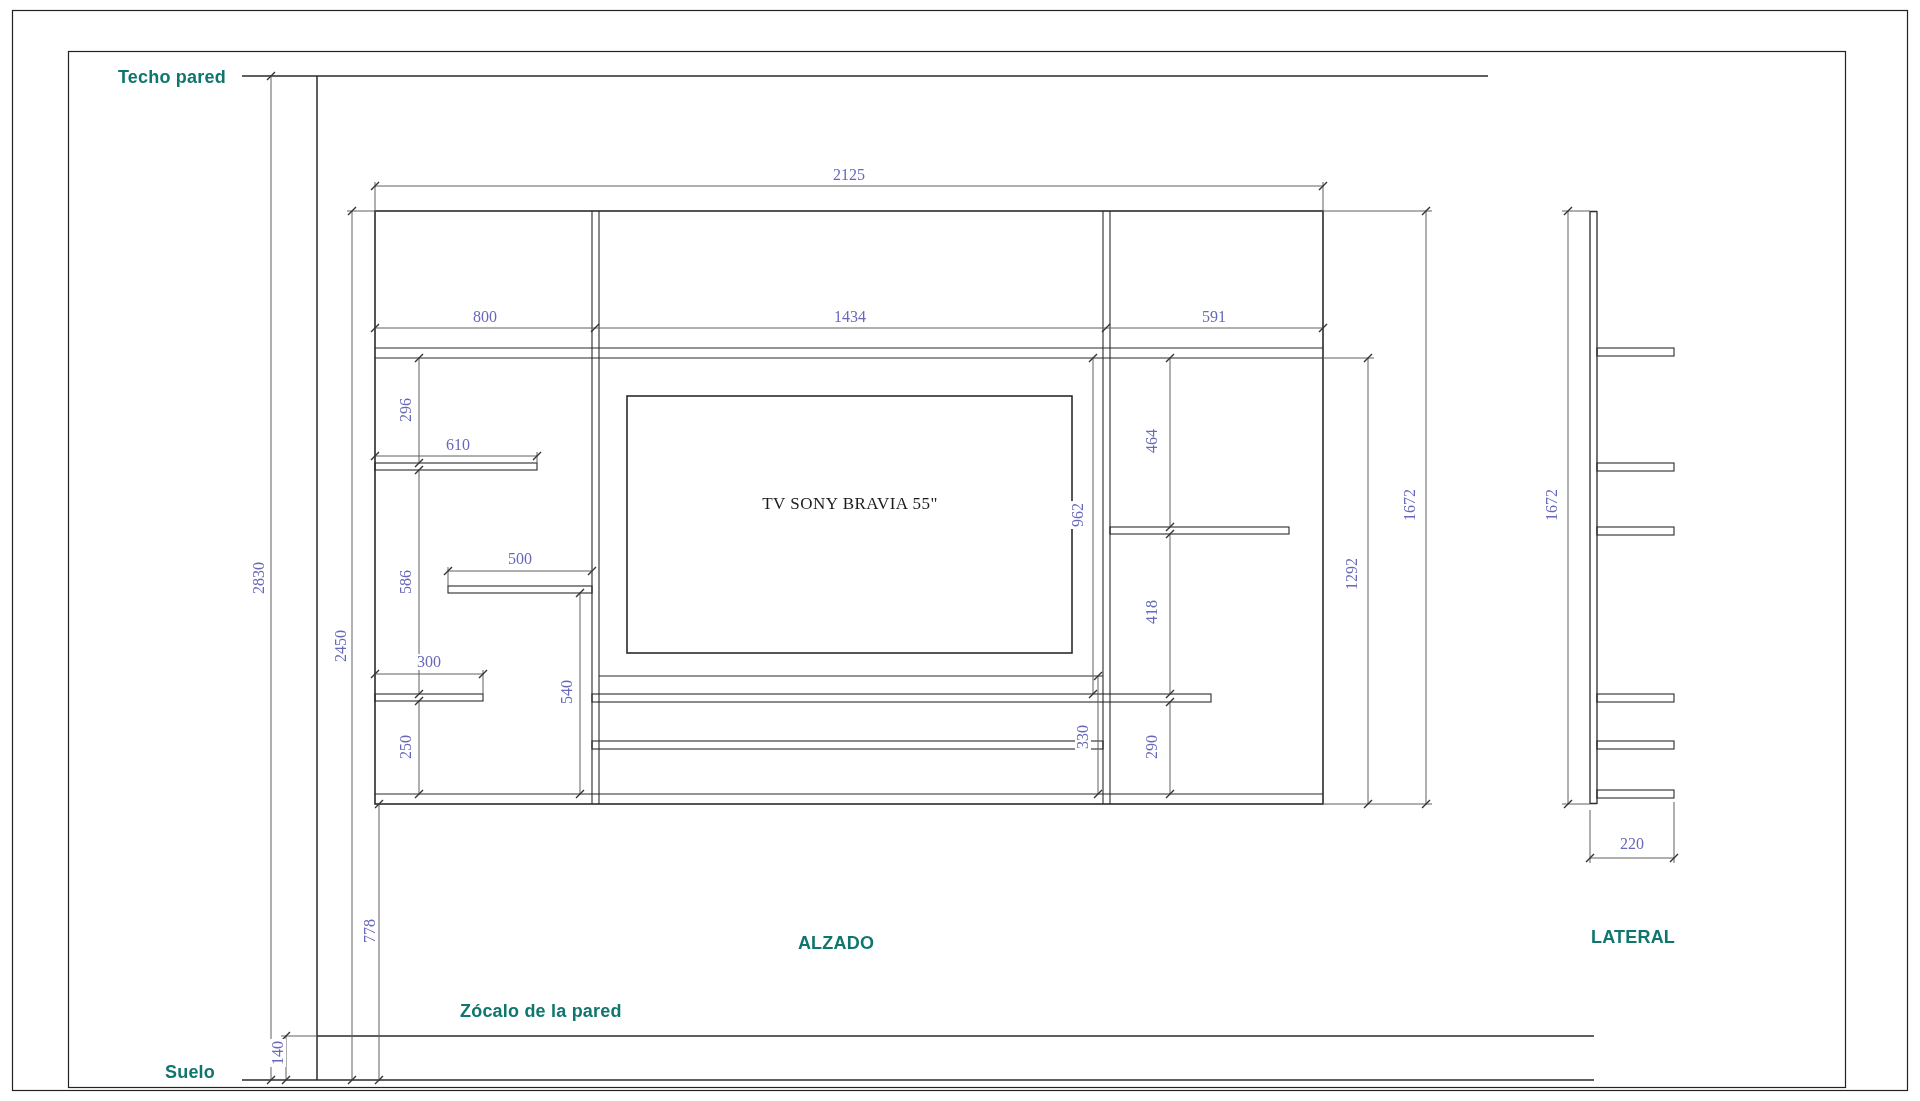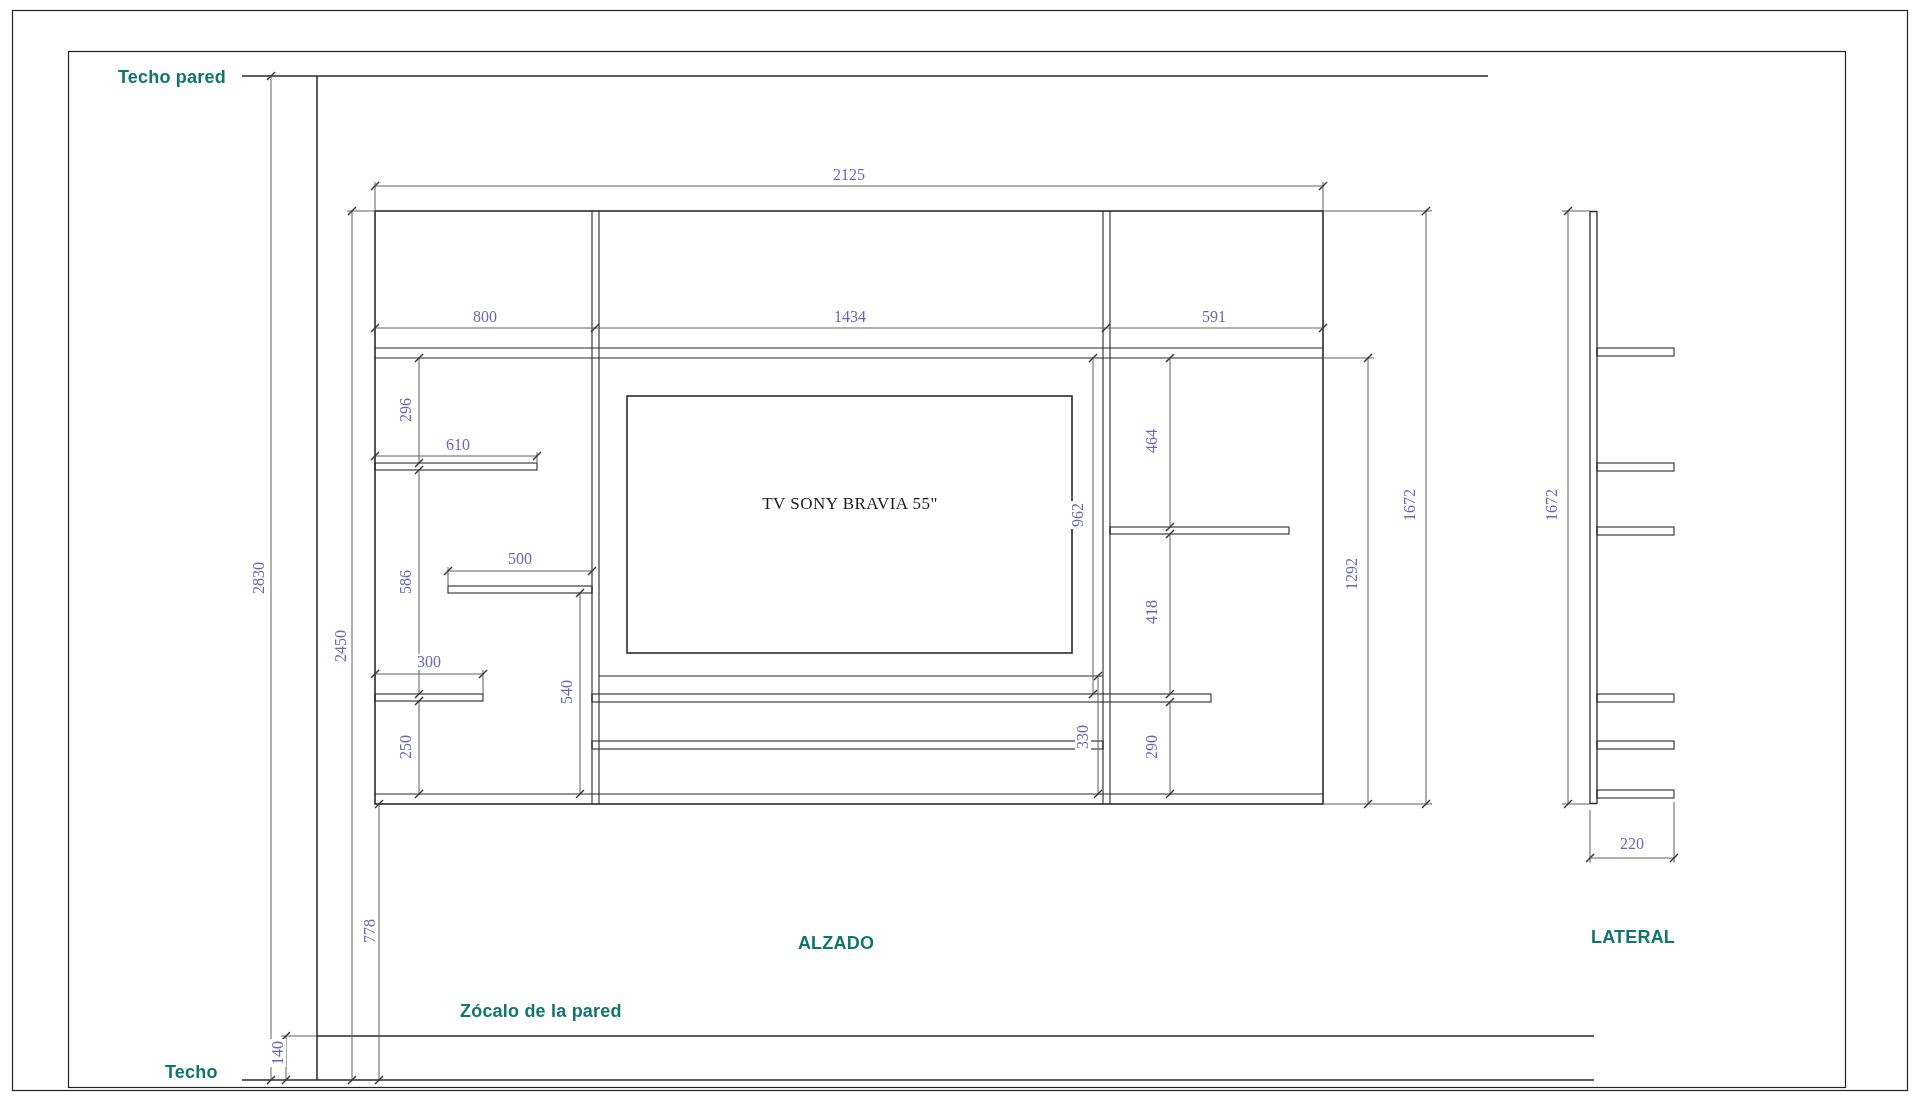--- a/index.html
+++ b/index.html
@@ -43,21 +43,21 @@
     <rect x="1597" y="790" width="77" height="8" stroke="#2b2b2b" stroke-width="1.1"></rect>
 
     <path d="M375 186H1323M375 328H1323M375 456H537M448 571H592M375 674H483M1590 858H1674M271 76V1080M352 211V1080M379 804V1080M286 1036V1080M419 358V463M419 470V694M419 701V794M580 593V794M1093 358V694M1098 676V794M1170 358V527M1170 534V694M1170 702V794M1368 358V804M1426 211V804M1568 211V804" stroke="#606060" stroke-width="1"></path>
 
     <path d="M375 182V211M1323 182V211M347 211H375M281 1036H317M537 452V463M448 567V586M483 670V694M1323 358H1374M1323 211H1432M1323 804H1432M1562 211H1590M1562 804H1590M1590 810V863M1674 802V863" stroke="#606060" stroke-width="1"></path>
 
     <path d="M371 190L379 182M1319 190L1327 182M371 332L379 324M591 332L599 324M1102 332L1110 324M1319 332L1327 324M371 460L379 452M533 460L541 452M444 575L452 567M588 575L596 567M371 678L379 670M479 678L487 670M1586 862L1594 854M1670 862L1678 854M267 80L275 72M267 1084L275 1076M348 215L356 207M348 1084L356 1076M375 808L383 800M375 1084L383 1076M282 1040L290 1032M282 1084L290 1076M415 362L423 354M415 467L423 459M415 474L423 466M415 698L423 690M415 705L423 697M415 798L423 790M576 597L584 589M576 798L584 790M1089 362L1097 354M1089 698L1097 690M1094 680L1102 672M1094 798L1102 790M1166 362L1174 354M1166 531L1174 523M1166 538L1174 530M1166 698L1174 690M1166 706L1174 698M1166 798L1174 790M1364 362L1372 354M1364 808L1372 800M1422 215L1430 207M1422 808L1430 800M1564 215L1572 207M1564 808L1572 800" stroke="#333333" stroke-width="1.4"></path>
   </svg>
 
   <div class="lbl" style="left:118px;top:67px;">Techo pared</div>
-  <div class="lbl" style="left:165px;top:1062px;">Techo</div>
+  <div class="lbl" style="left:165px;top:1062px;">Suelo</div>
   <div class="lbl" style="left:424px;top:1001px;margin-left:36px;">Zócalo de la pared</div>
   <div class="lbl centered" style="left:836px;top:943px;">ALZADO</div>
   <div class="lbl centered" style="left:1633px;top:937px;">LATERAL</div>
   <div class="tvlbl" style="left:850px;top:504px;">TV SONY BRAVIA 55"</div>
 
   <div class="dim" style="left:849px;top:175px;">2125</div>
   <div class="dim" style="left:485px;top:317px;">800</div>
   <div class="dim" style="left:850px;top:317px;">1434</div>
   <div class="dim" style="left:1214px;top:317px;">591</div>
   <div class="dim" style="left:458px;top:445px;">610</div>

